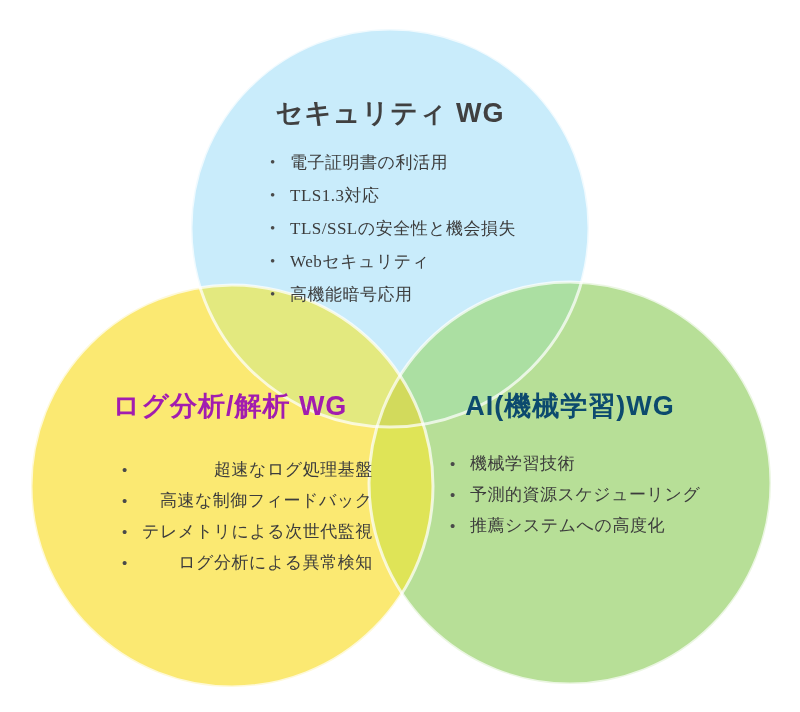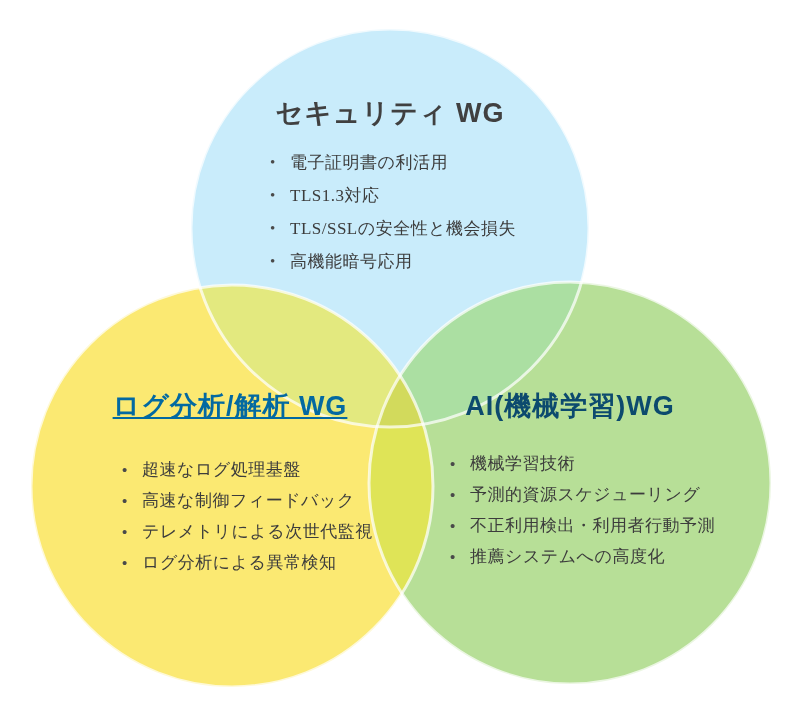--- a/index.html
+++ b/index.html
@@ -49,21 +49,21 @@
   }
   .wg-list li::before {
     content: "\2022";
     position: absolute;
     left: 2px;
     top: 0;
     color: #4a4a4a;
     font-size: 15px;
   }
   .list-security li { line-height: 33px; }
-  .list-log li      { line-height: 31px; }
+  .list-log li      { line-height: 31px; text-align: right; }
   .list-ai li       { line-height: 31px; }
   .title-security { left: 190px; top: 95px;  width: 400px; }
   .title-log      { left: 30px;  top: 388px; width: 400px; }
   .title-ai       { left: 420px; top: 388px; width: 300px; }
   .list-security  { left: 268px; top: 146px; font-family: Liberation Serif, serif; }
   .list-log       { left: 120px; top: 454px; }
   .list-ai        { left: 448px; top: 448px; }
 </style>
 </head>
 <body>
@@ -101,32 +101,32 @@
     <circle class="edge" cx="390" cy="228" r="199"></circle>
     <circle class="edge" cx="232" cy="486" r="201"></circle>
     <circle class="edge" cx="570" cy="483" r="201"></circle>
   </svg>
 
   <div class="wg-title title-security" style="color: #404040;">セキュリティ WG</div>
   <ul class="wg-list list-security">
     <li>電子証明書の利活用</li>
     <li>TLS1.3対応</li>
     <li>TLS/SSLの安全性と機会損失</li>
+    <li>Webセキュリティ</li>
     <li>高機能暗号応用</li>
   </ul>
 
-  <div class="wg-title title-log" style="color: #0369a1; text-decoration: underline;">ログ分析/解析 WG</div>
+  <div class="wg-title title-log" style="color: #a21caf;">ログ分析/解析 WG</div>
   <ul class="wg-list list-log">
     <li>超速なログ処理基盤</li>
     <li>高速な制御フィードバック</li>
     <li>テレメトリによる次世代監視</li>
     <li>ログ分析による異常検知</li>
   </ul>
 
   <div class="wg-title title-ai" style="color: #0c4a6e;">AI(機械学習)WG</div>
   <ul class="wg-list list-ai">
     <li>機械学習技術</li>
     <li>予測的資源スケジューリング</li>
-    <li>不正利用検出・利用者行動予測</li>
     <li>推薦システムへの高度化</li>
   </ul>
 
 </div>
 
 </body></html>

